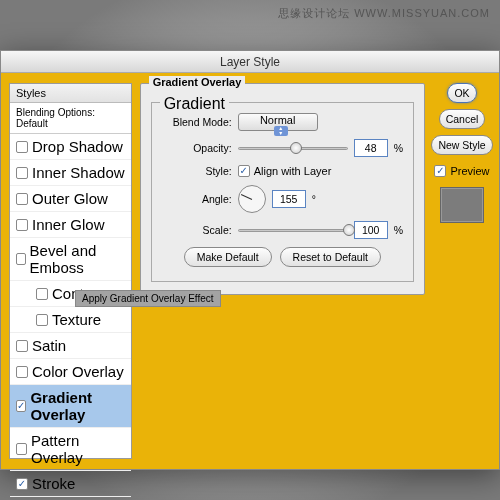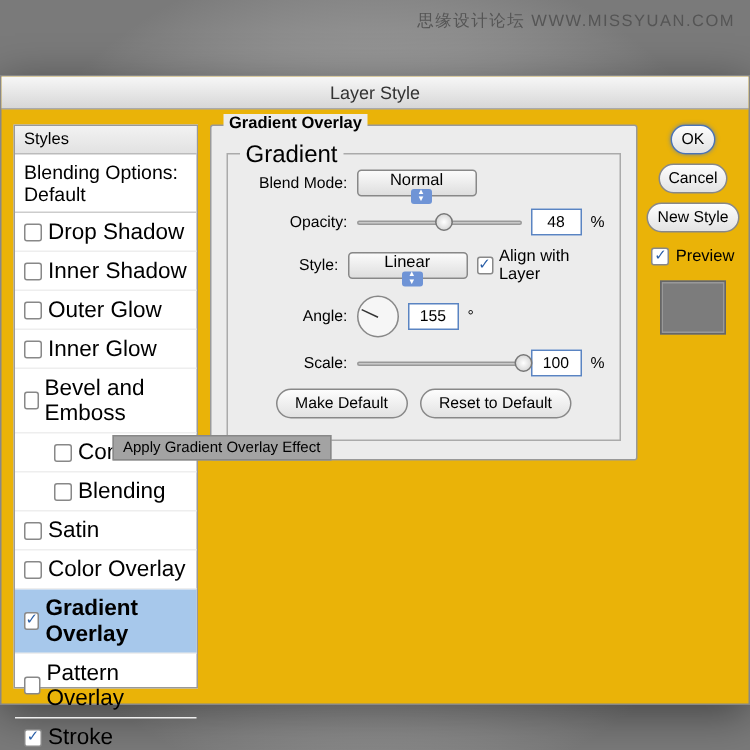--- a/index.html
+++ b/index.html
@@ -4,21 +4,21 @@
 <style>
 * { box-sizing: border-box; margin: 0; padding: 0; font-family: "Lucida Grande", Arial, sans-serif; font-size: 11px; }
 body { background: #8a8a8a; width: 500px; height: 500px; position: relative; }
 .bg-gradient { position: absolute; top: 0; left: 0; width: 500px; height: 500px; background: radial-gradient(ellipse at center, #e8e8e8 0%, #7a7a7a 80%); }
 .watermark { position: absolute; top: 6px; right: 10px; color: #555; font-size: 11px; letter-spacing: 1px; }
 .dialog { position: absolute; top: 50px; left: 0; width: 500px; height: 420px; background: #eab308; border: 1px solid #888; box-shadow: 0 6px 28px rgba(0,0,0,0.45); }
 .titlebar { height: 22px; background: linear-gradient(#f7f7f7, #d7d7d7); border-bottom: 1px solid #aaa; text-align: center; line-height: 22px; font-size: 12px; color: #333; }
 .body { display: flex; padding: 10px 8px; gap: 8px; height: calc(100% - 22px); }
 .styles-panel { width: 150px; border: 1px solid #999; background: #fff; display: flex; flex-direction: column; }
 .styles-header { background: linear-gradient(#f2f2f2,#e2e2e2); border-bottom: 1px solid #bbb; padding: 3px 6px; font-size: 11px; }
-.styles-subheader { border-bottom: 1px solid #ccc; padding: 4px 6px; font-size: 13px; }
+.styles-subheader { border-bottom: 1px solid #ccc; padding: 4px 6px; font-size: 10px; }
 .style-item { padding: 4px 6px; display: flex; align-items: center; gap: 4px; border-bottom: 1px solid #eee; cursor: default; }
 .style-item.indent { padding-left: 26px; }
 .style-item.selected { background: #a7c8eb; }
 .cb { width: 12px; height: 12px; border: 1px solid #888; background: #fff; border-radius: 2px; display: inline-flex; align-items: center; justify-content: center; font-size: 10px; color: #2b5fa7; line-height: 1; }
 .cb.checked::before { content: "✓"; }
 .style-item span.label { font-size: 15px; }
 .style-item.selected span.label { font-weight: bold; }
 .tooltip { position: absolute; left: 75px; top: 290px; background: #a3a3a3; border: 1px solid #888; padding: 2px 6px; font-size: 10px; z-index: 10; }
 .main-panel { flex: 1; }
 .groupbox { border: 1px solid #999; border-radius: 2px; padding: 10px 10px 12px 10px; position: relative; background: #ececec; }
@@ -78,21 +78,21 @@
           <div class="style-item">
             <span class="cb"></span>
             <span class="label">Bevel and Emboss</span>
           </div>
           <div class="style-item indent">
             <span class="cb"></span>
             <span class="label">Contour</span>
           </div>
           <div class="style-item indent">
             <span class="cb"></span>
-            <span class="label">Blending</span>
+            <span class="label">Texture</span>
           </div>
           <div class="style-item">
             <span class="cb"></span>
             <span class="label">Satin</span>
           </div>
           <div class="style-item">
             <span class="cb"></span>
             <span class="label">Color Overlay</span>
           </div>
           <div class="style-item selected">
@@ -130,24 +130,20 @@
               <div class="slider-track"></div>
               <div class="slider-thumb" style="left:48%"></div>
             </div>
             <div class="numbox">48</div>
             <span class="pct">%</span>
           </div>
 
 
           <div class="row">
             <label>Style:</label>
-            <div class="select">
-              <span>Linear</span>
-              <span class="arrows">▴<br>▾</span>
-            </div>
             <div class="inline-cb">
               <span class="cb checked"></span>
               <span>Align with Layer</span>
             </div>
           </div>
 
           <div class="row">
             <label>Angle:</label>
             <div class="angle-dial">
                 <div class="angle-line"></div>

